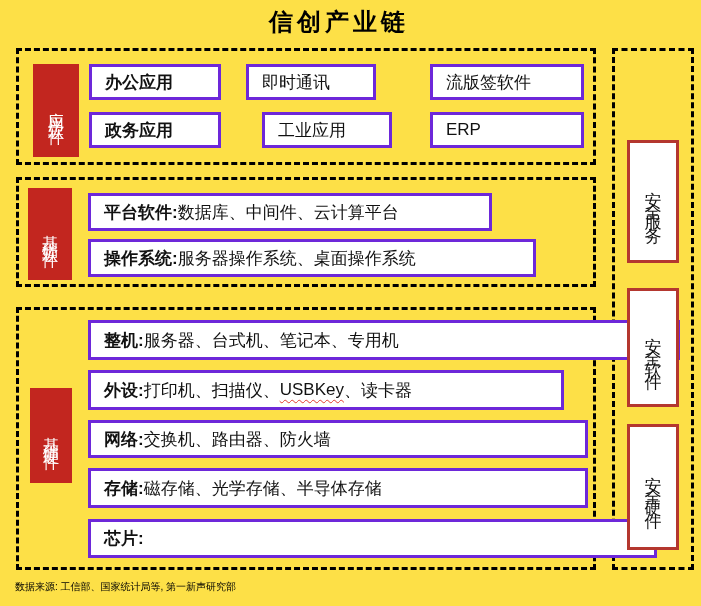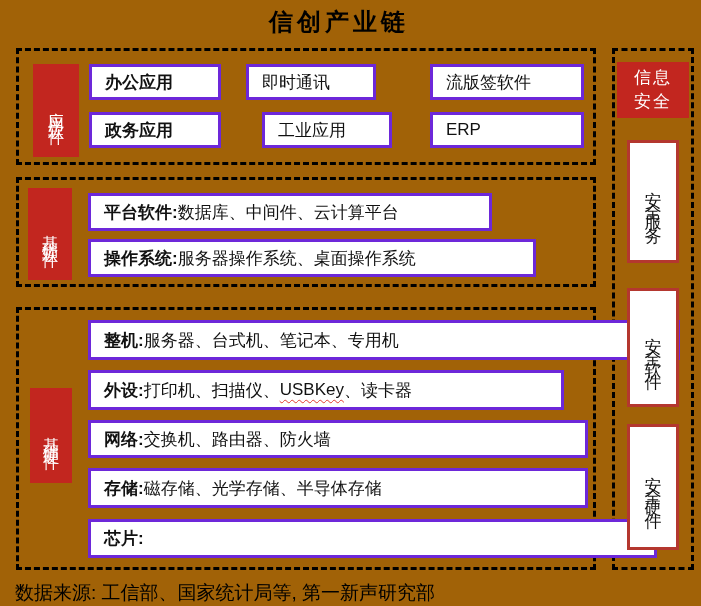--- a/index.html
+++ b/index.html
@@ -1,17 +1,17 @@
 <!DOCTYPE html>
 <html><head>
 <meta charset="utf-8">
 <style>
   html,body{margin:0;padding:0;background:#ffffff;}
   #canvas{
-    position:relative;width:701px;height:606px;background:#a16207;
+    position:relative;width:701px;height:606px;background:#fde047;
     font-family:"Liberation Sans","DejaVu Sans",sans-serif;color:#111;
     overflow:hidden;
   }
   .abs{position:absolute;box-sizing:border-box;}
   .title{
     left:0;top:6px;width:678px;height:32px;text-align:center;
     font-size:24px;font-weight:bold;letter-spacing:4px;color:#000;
   }
   .dashed{border:3px dashed #000;background:transparent;}
   .redfill{background:#c2261f;color:#fff;}
@@ -38,21 +38,21 @@
     display:flex;flex-direction:column;align-items:center;justify-content:center;
     font-size:17px;line-height:24px;letter-spacing:2px;
   }
   .wavy{
     text-decoration:underline;
     text-decoration-style:wavy;
     text-decoration-color:#e23b2e;
     text-decoration-thickness:1px;
     text-underline-offset:4px;
   }
-  .footer{font-size:19px;color:#000;white-space:nowrap;}
+  .footer{font-size:10px;color:#000;white-space:nowrap;}
 </style>
 </head>
 <body>
 
 <div id="canvas">
 
   <div class="abs title">信创产业链</div>
 
   <div class="abs dashed" style="left:16px;top:48px;width:580px;height:117px;"></div>
   <div class="abs dashed" style="left:16px;top:177px;width:580px;height:110px;"></div>
@@ -119,24 +119,20 @@
       <span>磁存储、光学存储、半导体存储</span>
       <span class="wavy"></span>
       <span></span>
   </div>
   <div class="abs whitebox" style="left:88px;top:519px;width:569px;height:39px;">
     <span class="bold">芯片: </span>
       <span class="wavy"></span>
       <span></span>
   </div>
 
-  <div class="abs redfill infosec" style="left:617px;top:62px;width:72px;height:56px;">
-    <span>信息</span>
-    <span>安全</span>
-  </div>
   <div class="abs vbox" style="left:627px;top:140px;width:52px;height:123px;">
     <span class="vtext-wide">安全服务</span>
   </div>
   <div class="abs vbox" style="left:627px;top:288px;width:52px;height:119px;">
     <span class="vtext-wide">安全软件</span>
   </div>
   <div class="abs vbox" style="left:627px;top:424px;width:52px;height:126px;">
     <span class="vtext-wide">安全硬件</span>
   </div>
 

